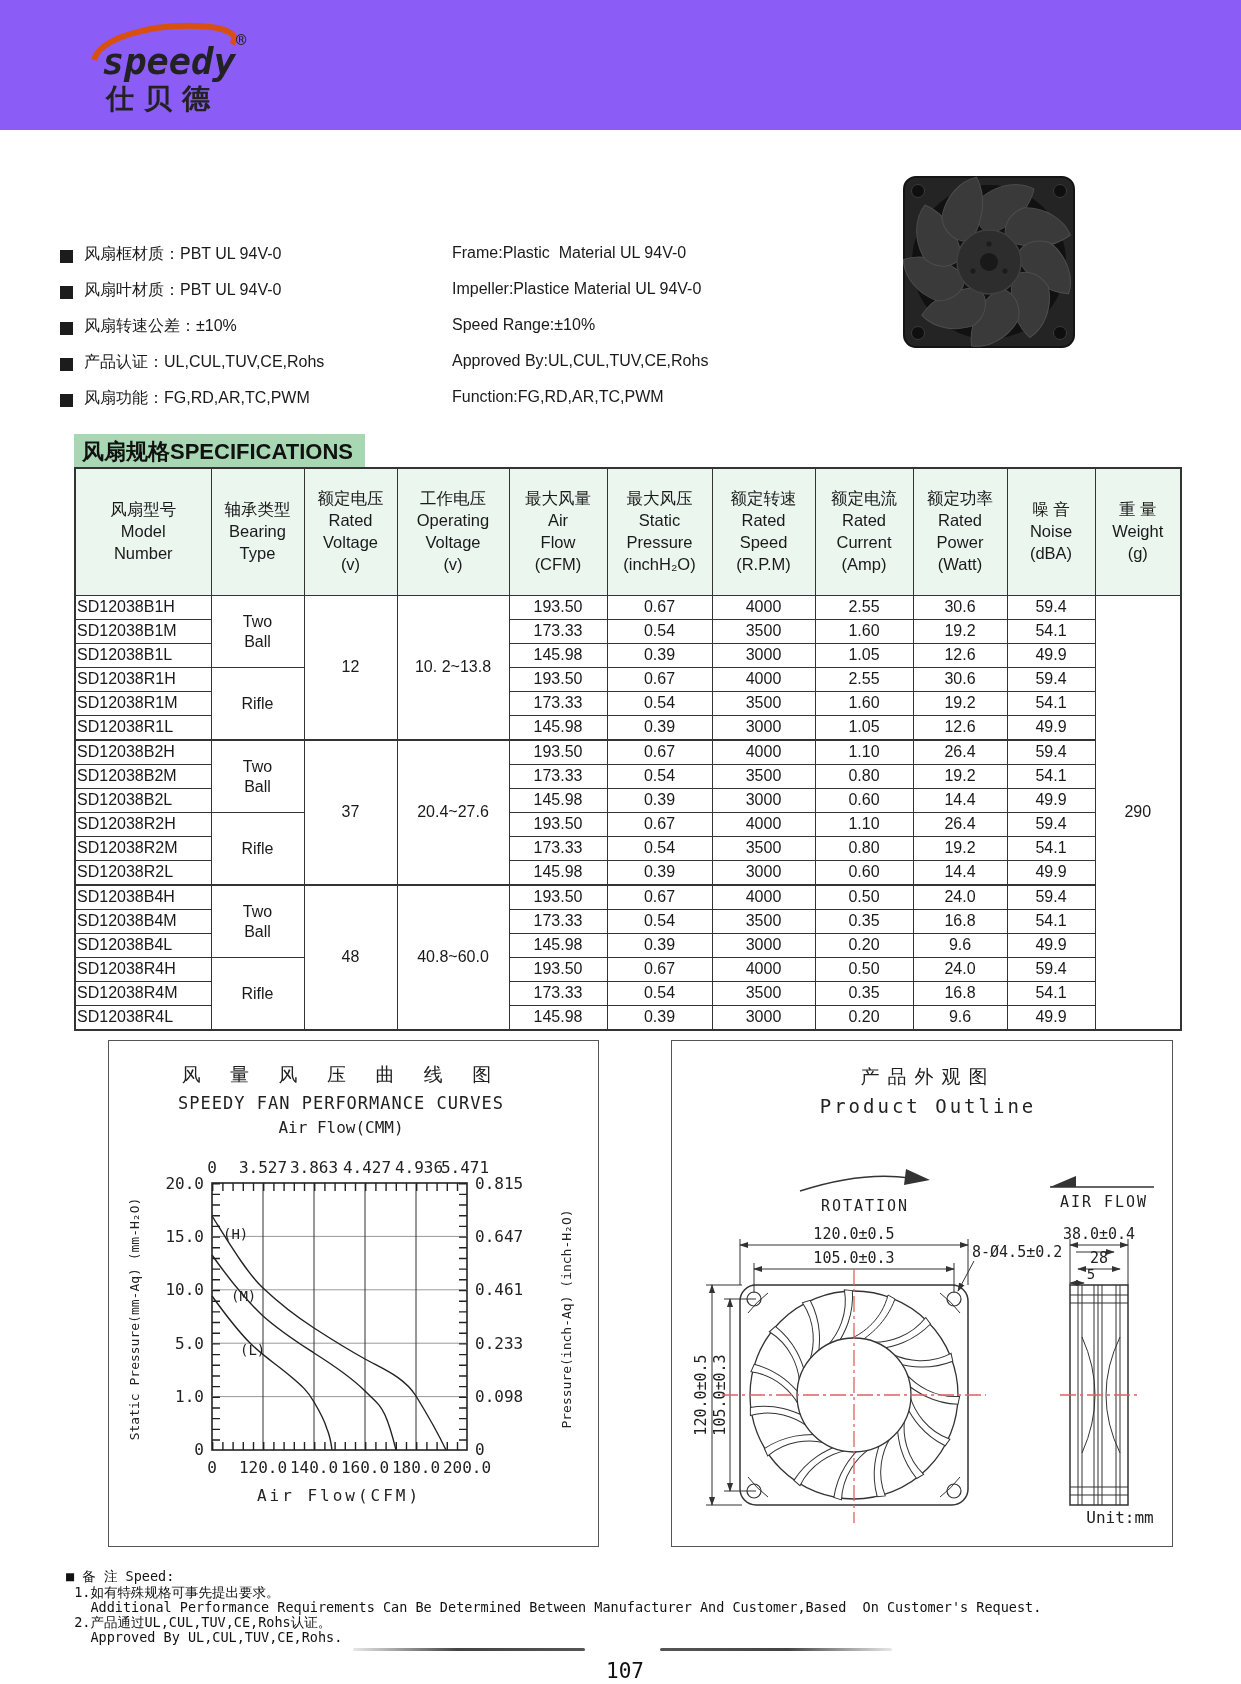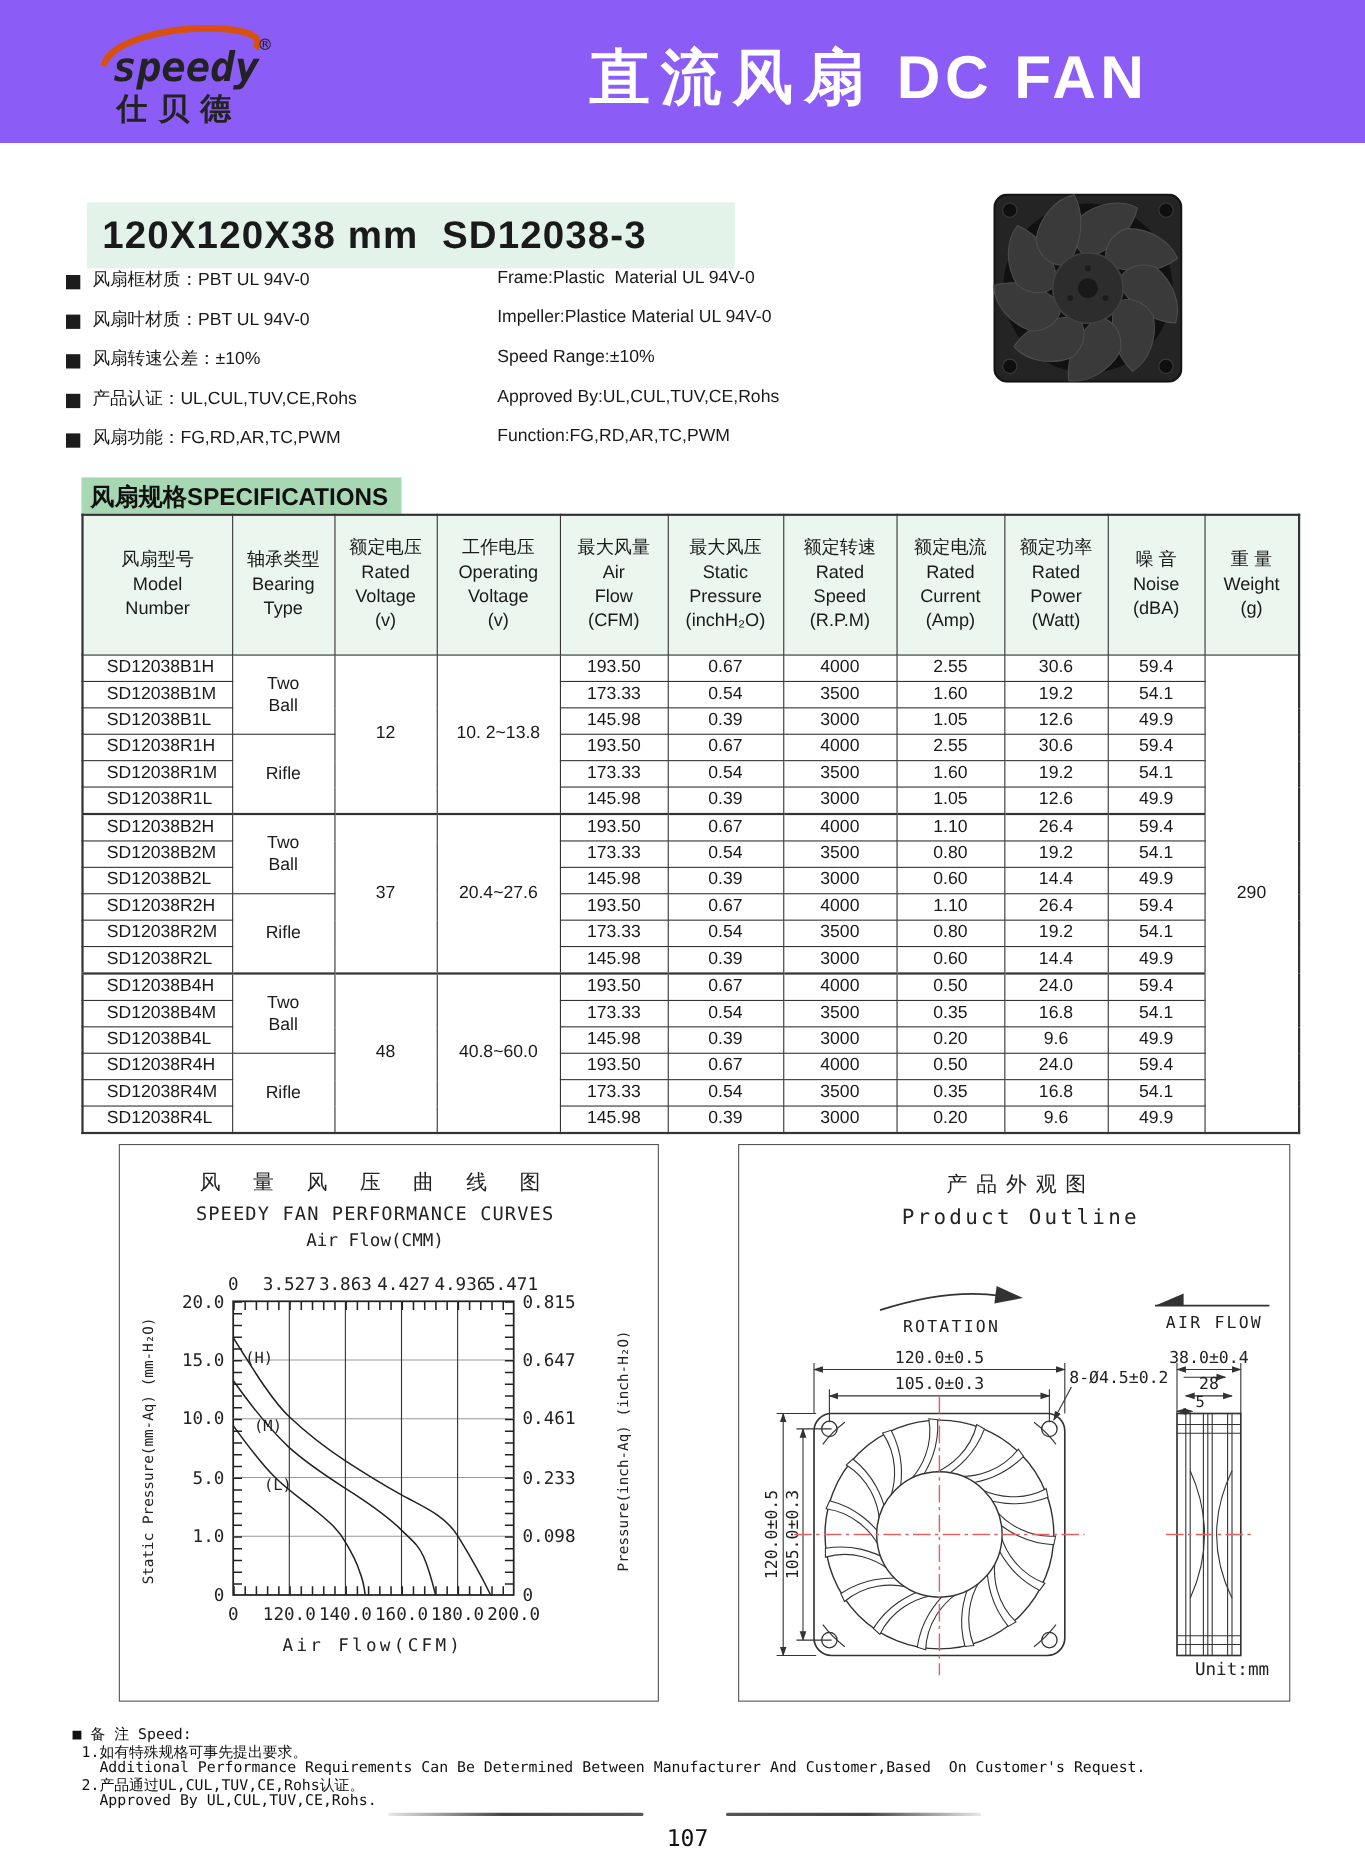--- a/index.html
+++ b/index.html
@@ -23,21 +23,21 @@
 
   
   .spec-label{position:absolute;left:74px;top:434px;background:#a8d7b3;color:#111;
     font-size:22px;font-weight:bold;padding:3px 12px 4px 8px;}
   table.spec{position:absolute;left:74px;top:467px;border-collapse:collapse;table-layout:fixed;
     width:1106px;font-size:16px;background:#fff;border:2px solid #333;}
   table.spec th,table.spec td{border:1px solid #333;text-align:center;padding:0;vertical-align:middle;}
   table.spec thead th{height:126px;background:#eaf6ee;font-weight:normal;line-height:1.32;
     white-space:pre-line;font-size:16.5px;}
   table.spec tbody td{height:23px;line-height:1.05;}
-  table.spec td.m{text-align:left;padding-left:21px;}
+  table.spec td.m{text-align:left;padding-left:1px;}
   table.spec td.span{white-space:pre-line;line-height:1.25;}
   table.spec tr.grp td{border-top:2px solid #333;}
 
   
   .panel{position:absolute;border:1.5px solid #555;background:#fff;}
   svg text{font-family:"DejaVu Sans Mono","Liberation Mono",monospace;fill:#222;}
 
   
   .note-line{position:absolute;left:66px;white-space:pre;font-size:13.5px;
     font-family:"DejaVu Sans Mono","Liberation Mono",monospace;color:#111;}
@@ -50,24 +50,22 @@
 
 <div class="page">
 
   <div class="header">
     <svg class="abs" style="left:80px;top:18px;" width="200" height="96" viewBox="0 0 200 96">
       <path d="M14,42 C20,20 70,6 118,8 C148,9 160,17 152,26" stroke="#d8500f" stroke-width="6" fill="none"></path>
       <text x="22" y="56" font-family="Liberation Sans,sans-serif" font-style="italic" font-weight="bold" font-size="37" fill="#d8500f">speedy</text>
       <text x="156" y="28" font-size="17" fill="#d8500f" font-family="Liberation Sans,sans-serif">®</text>
       <text x="26" y="90" font-size="28" font-weight="bold" fill="#d8500f" letter-spacing="10" font-family="Liberation Sans,sans-serif">仕贝德</text>
     </svg>
-    <div class="hdr-title"><span class="cn">直流风扇</span><span> DC FAN</span></div>
-  </div>
-
-  <div class="ptitle">120X120X38 mm  SD12038-3</div>
+  </div>
+
 
   <div class="bullet-row" style="top:244px;">
     <span class="bullet-sq"></span>
     <span class="b-cn">风扇框材质：PBT UL 94V-0</span>
     <span class="b-en">Frame:Plastic  Material UL 94V-0</span>
   </div>
   <div class="bullet-row" style="top:280px;">
     <span class="bullet-sq"></span>
     <span class="b-cn">风扇叶材质：PBT UL 94V-0</span>
     <span class="b-en">Impeller:Plastice Material UL 94V-0</span>

